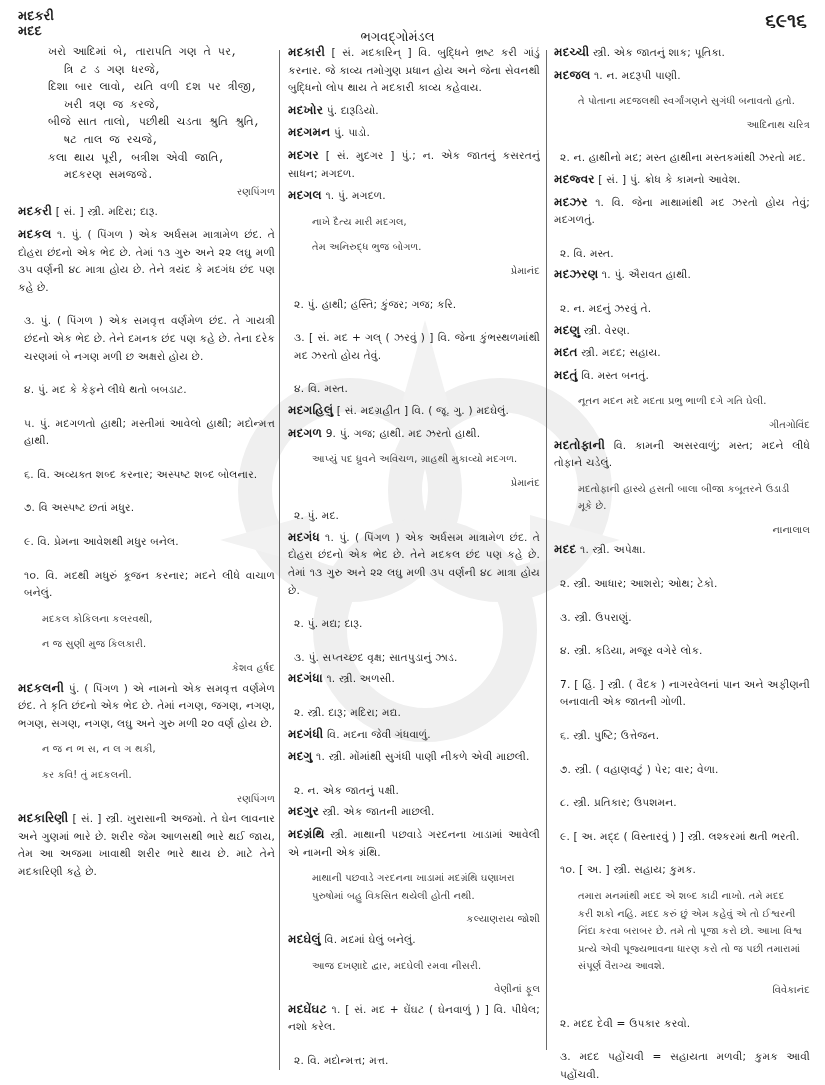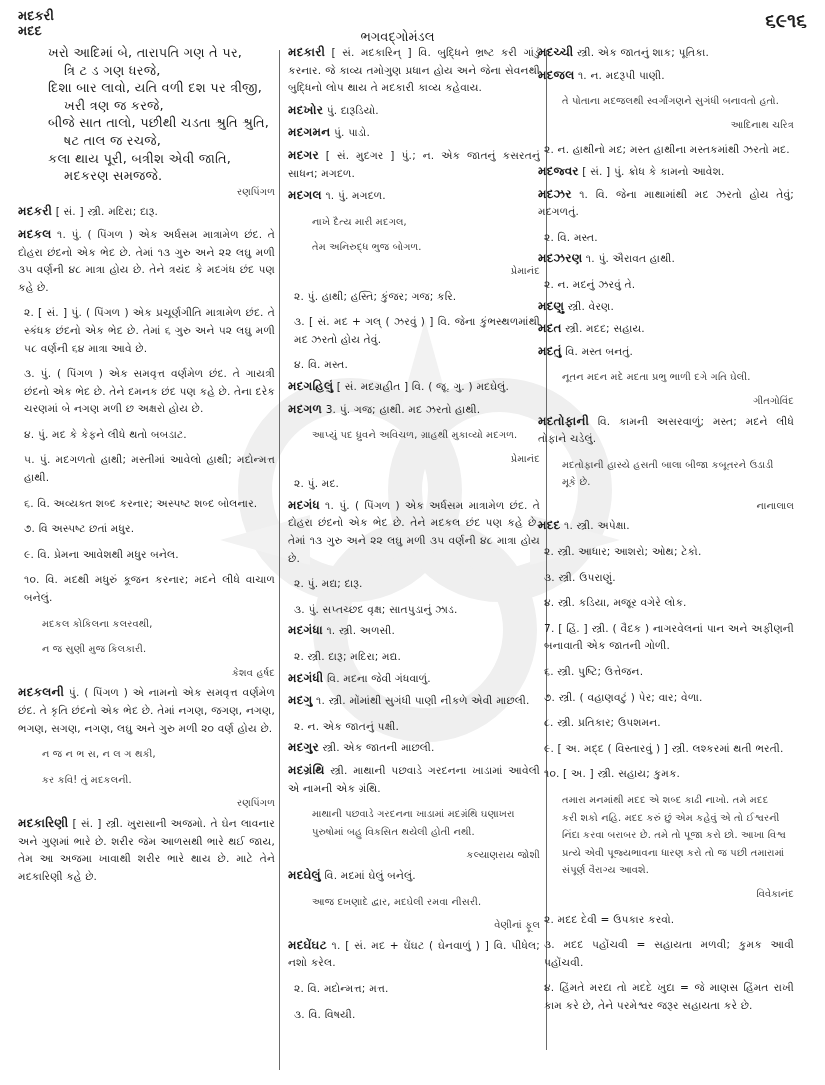--- a/index.html
+++ b/index.html
@@ -14,30 +14,30 @@
   .hdr { position:absolute; top:0; left:0; width:825px; height:40px; z-index:2; }
   .hdr-guide { position:absolute; left:18px; top:8px; font-weight:bold; font-size:13px; line-height:15px; }
   .hdr-title { position:absolute; left:0; width:795px; top:9px; text-align:center; font-size:13px;margin-top:20px; }
   .hdr-page { position:absolute; right:18px; top:9px; font-weight:bold; font-size:19px; }
   .col {
     position:absolute; top:44px; bottom:14px; z-index:2;
     font-size:10.6px; line-height:17.6px; letter-spacing:0.2px;
   }
   .c1 { left:18px;  width:257px; }
   .c2 { left:288px; width:252px; }
-  .c3 { left:538px; width:256px; }
+  .c3 { left:554px; width:256px; }
   .rule { position:absolute; top:50px; width:1px; background:#6a6a6a; z-index:2; }
   .r1 { left:279px; height:1020px; }
   .r2 { left:546px; height:1000px; }
   .entry { margin:0 0 5px 0; text-align:justify; }
-  .sense { margin:8px 0 4px 0; padding-left:6px; text-align:justify; }
+  .sense { margin:16px 0 4px 0; padding-left:6px; text-align:justify; }
   .hw { font-weight:bold; font-size:12px;margin-top:34px; }
   .qt { padding-left:16px; font-size:9.8px; color:#333; margin:8px; }
   .src { text-align:right; font-size:9.8px; color:#333; margin:-2px 0 3px 0; }
-  .verse { padding-left:30px; font-size:13px; margin:0; }
+  .verse { padding-left:30px; font-size:11px; margin:0;font-family:Liberation Mono, monospace; }
   .verse.ind { padding-left:46px; }
 </style>
 </head>
 <body>
 
 <svg class="watermark" viewBox="0 0 440 480">
   <g fill="none" stroke="#efefef" stroke-width="34">
     <circle cx="150" cy="190" r="95"></circle>
     <circle cx="300" cy="190" r="95"></circle>
     <circle cx="225" cy="330" r="95"></circle>
@@ -66,21 +66,20 @@
     <p class="verse ind">ત્રિ ટ ડ ગણ ધરજે,</p>
     <p class="verse">દિશા બાર લાવો, યતિ વળી દશ પર ત્રીજી,</p>
     <p class="verse ind">ખરી ત્રણ જ કરજે,</p>
     <p class="verse">બીજે સાત તાલો, પછીથી ચડતા શ્રુતિ શ્રુતિ,</p>
     <p class="verse ind">ષટ તાલ જ રચજે,</p>
     <p class="verse">કલા થાય પૂરી, બત્રીશ એવી જાતિ,</p>
     <p class="verse ind">મદકરણ સમજજે.</p>
     <p class="src">રણપિંગળ</p>
     <p class="entry"><span class="hw">મદકરી</span><span> [ સં. ] સ્ત્રી. મદિરા; દારૂ.</span></p>
     <p class="entry"><span class="hw">મદકલ</span><span> ૧. પું. ( પિંગળ ) એક અર્ધસમ માત્રામેળ છંદ. તે દોહરા છંદનો એક ભેદ છે. તેમાં ૧૩ ગુરુ અને ૨૨ લઘુ મળી ૩૫ વર્ણની ૪૮ માત્રા હોય છે. તેને ત્રયંદ કે મદગંધ છંદ પણ કહે છે.</span></p>
-    <p class="sense">૨. [ સં. ] પું. ( પિંગળ ) એક પ્રચૂર્ણગીતિ માત્રામેળ છંદ. તે સ્કંધક છંદનો એક ભેદ છે. તેમાં ૬ ગુરુ અને ૫૨ લઘુ મળી ૫૮ વર્ણની ૬૪ માત્રા આવે છે.</p>
     <p class="sense">૩. પું. ( પિંગળ ) એક સમવૃત્ત વર્ણમેળ છંદ. તે ગાયત્રી છંદનો એક ભેદ છે. તેને દમનક છંદ પણ કહે છે. તેના દરેક ચરણમાં બે નગણ મળી છ અક્ષરો હોય છે.</p>
     <p class="sense">૪. પું. મદ કે કેફને લીધે થતો બબડાટ.</p>
     <p class="sense">૫. પું. મદગળતો હાથી; મસ્તીમાં આવેલો હાથી; મદોન્મત્ત હાથી.</p>
     <p class="sense">૬. વિ. અવ્યક્ત શબ્દ કરનાર; અસ્પષ્ટ શબ્દ બોલનાર.</p>
     <p class="sense">૭. વિ અસ્પષ્ટ છતાં મધુર.</p>
     <p class="sense">૯. વિ. પ્રેમના આવેશથી મધુર બનેલ.</p>
     <p class="sense">૧૦. વિ. મદથી મધુરું કૂજન કરનાર; મદને લીધે વાચાળ બનેલું.</p>
     <p class="qt">મદકલ કોકિલના કલરવથી,</p>
     <p class="qt">ન જ સુણી મુજ કિલકારી.</p>
     <p class="src">કેશવ હર્ષદ</p>
@@ -96,21 +95,21 @@
     <p class="entry"><span class="hw">મદગમન</span><span> પું. પાડો.</span></p>
     <p class="entry"><span class="hw">મદગર</span><span> [ સં. મુદગર ] પું.; ન. એક જાતનું કસરતનું સાધન; મગદળ.</span></p>
     <p class="entry"><span class="hw">મદગલ</span><span> ૧. પું. મગદળ.</span></p>
     <p class="qt">નાખે દૈત્ય મારી મદગલ,</p>
     <p class="qt">તેમ અનિરુદ્ધ ભુજ બોગળ.</p>
     <p class="src">પ્રેમાનંદ</p>
     <p class="sense">૨. પું. હાથી; હસ્તિ; કુંજર; ગજ; કરિ.</p>
     <p class="sense">૩. [ સં. મદ + ગલ્ ( ઝરવું ) ] વિ. જેના કુંભસ્થળમાંથી મદ ઝરતો હોય તેવું.</p>
     <p class="sense">૪. વિ. મસ્ત.</p>
     <p class="entry"><span class="hw">મદગહિલું</span><span> [ સં. મદગ્રહીત ] વિ. ( જૂ. ગુ. ) મદઘેલું.</span></p>
-    <p class="entry"><span class="hw">મદગળ</span><span> 3. પું. ગજ; હાથી. મદ ઝરતો હાથી.</span></p>
+    <p class="entry"><span class="hw">મદગળ</span><span> 9. પું. ગજ; હાથી. મદ ઝરતો હાથી.</span></p>
     <p class="qt">આપ્યું પદ ધ્રુવને અવિચળ, ગ્રાહથી મુકાવ્યો મદગળ.</p>
     <p class="src">પ્રેમાનંદ</p>
     <p class="sense">૨. પું. મદ.</p>
     <p class="entry"><span class="hw">મદગંધ</span><span> ૧. પું. ( પિંગળ ) એક અર્ધસમ માત્રામેળ છંદ. તે દોહરા છંદનો એક ભેદ છે. તેને મદકલ છંદ પણ કહે છે. તેમાં ૧૩ ગુરુ અને ૨૨ લઘુ મળી ૩૫ વર્ણની ૪૮ માત્રા હોય છે.</span></p>
     <p class="sense">૨. પું. મદ્ય; દારૂ.</p>
     <p class="sense">૩. પું. સપ્તચ્છદ વૃક્ષ; સાતપુડાનું ઝાડ.</p>
     <p class="entry"><span class="hw">મદગંધા</span><span> ૧. સ્ત્રી. અળસી.</span></p>
     <p class="sense">૨. સ્ત્રી. દારૂ; મદિરા; મદ્ય.</p>
     <p class="entry"><span class="hw">મદગંધી</span><span> વિ. મદના જેવી ગંધવાળું.</span></p>
     <p class="entry"><span class="hw">મદગુ</span><span> ૧. સ્ત્રી. મોંમાંથી સુગંધી પાણી નીકળે એવી માછલી.</span></p>

